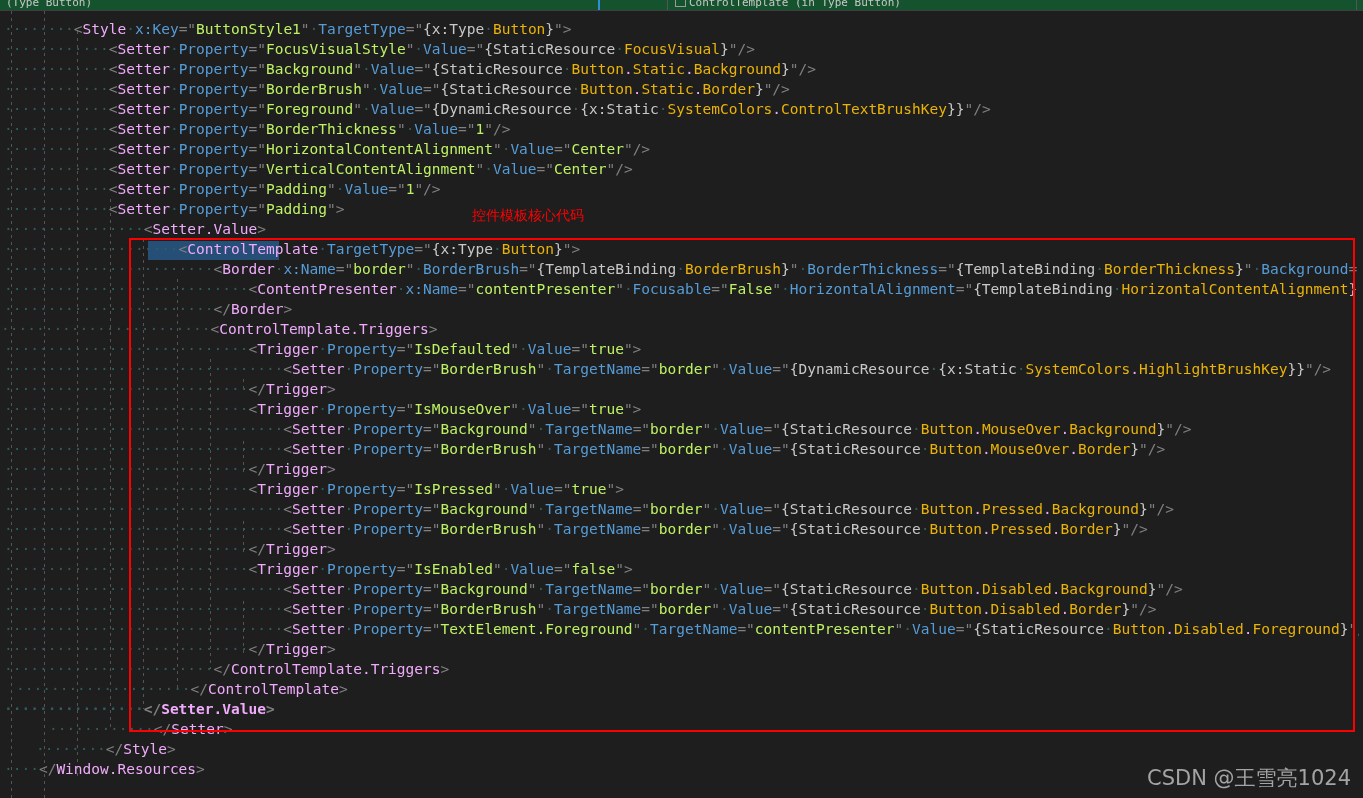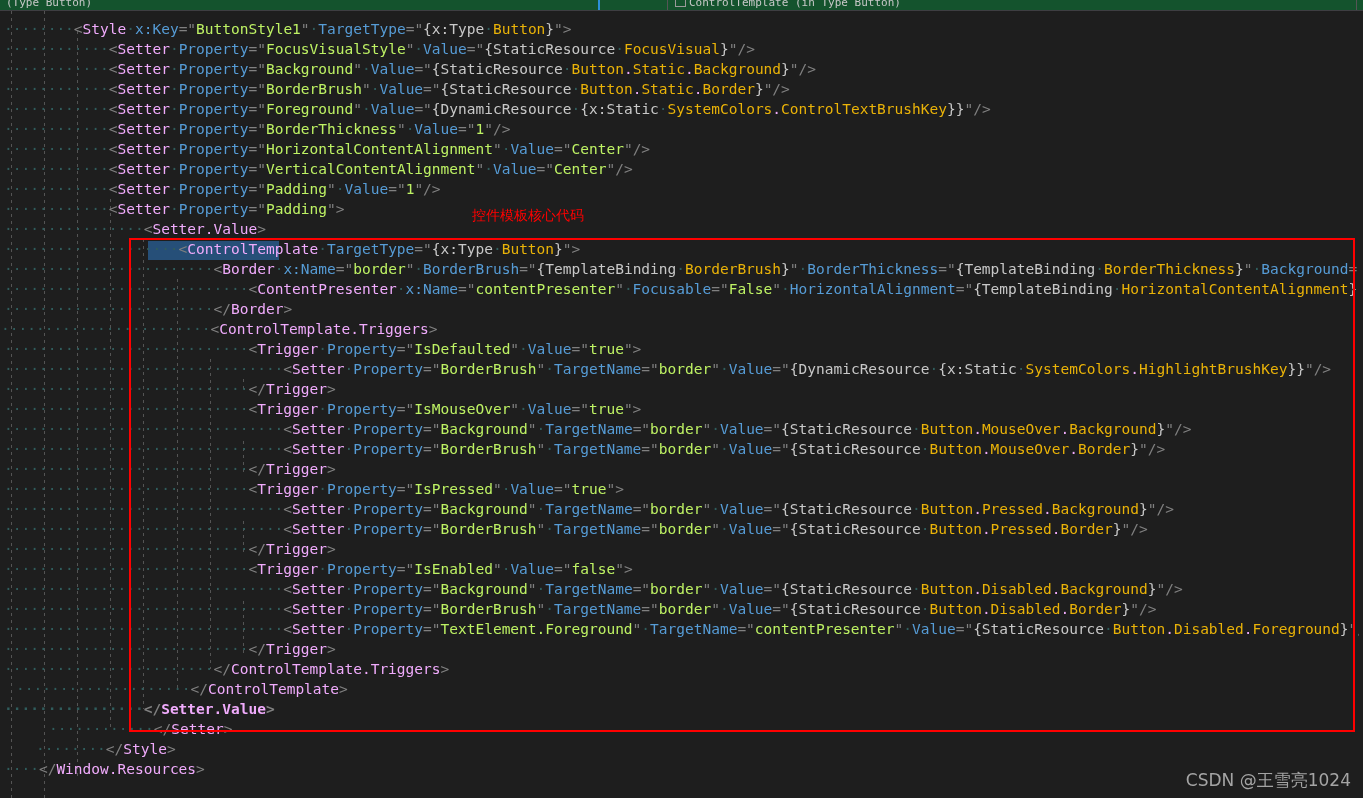--- a/index.html
+++ b/index.html
@@ -129,21 +129,21 @@
     position: absolute;
     background: #264f78;
   }
 
   
   #watermark {
     position: absolute;
     right: 12px; bottom: 6px;
     color: #b0b0b0;
     font-family: "DejaVu Sans", "Liberation Sans", sans-serif;
-    font-size: 17px;
+    font-size: 21px;
     white-space: nowrap;
     opacity: .92;
   }
 </style>
 </head>
 <body>
 
 <div id="toolbar-strip">
   <span id="toolbar-left-text">(Type Button)</span>
   <div id="toolbar-divider"></div>

